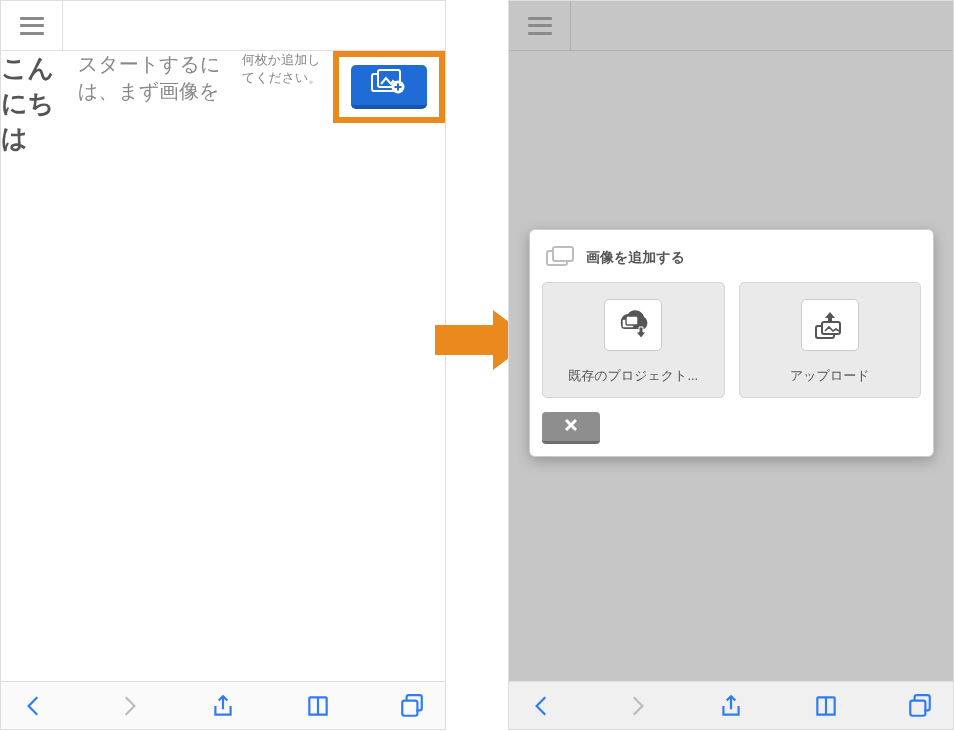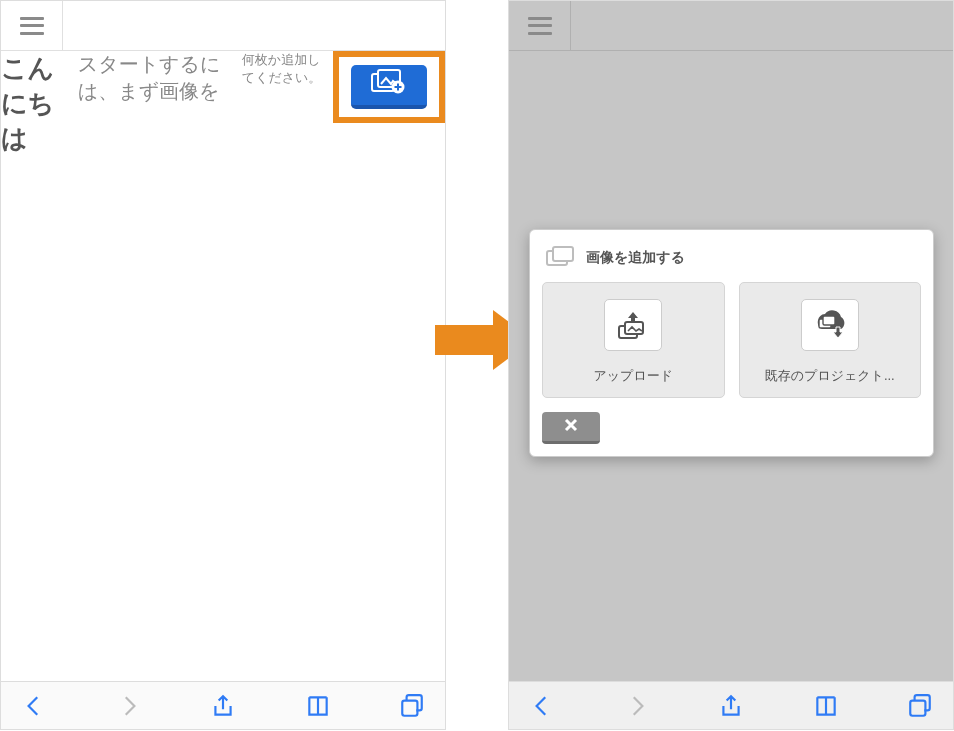--- a/index.html
+++ b/index.html
@@ -281,40 +281,40 @@
         <svg viewBox="0 0 30 20">
           <rect x="1" y="5" width="20" height="14" rx="2" fill="none" stroke="#bdbdbd" stroke-width="2"></rect>
           <rect x="7" y="1" width="20" height="14" rx="2" fill="#fff" stroke="#bdbdbd" stroke-width="2"></rect>
         </svg>
       </span>
       <span class="dialog-title">画像を追加する</span>
     </div>
     <div class="dialog-options">
       <div class="option-card">
         <div class="option-icon-wrap">
+          <svg width="40" height="32" viewBox="0 0 40 32">
+            <path d="M12 20 a8 8 0 0 1 3 -15 a9 9 0 0 1 16 3 a7 7 0 0 1 0 12 Z" fill="#555"></path>
+            <rect x="9" y="10" width="12" height="9" rx="1.5" fill="#fff" stroke="#555" stroke-width="1.4"></rect>
+            <rect x="13" y="7" width="12" height="9" rx="1.5" fill="#fff" stroke="#555" stroke-width="1.4"></rect>
+            <path d="M30 18 v5 h3 l-5 6 l-5 -6 h3 v-5 Z" fill="#555" stroke="#fff" stroke-width="1"></path>
+          </svg>
+        </div>
+        <span class="option-label">既存のプロジェクト...</span>
+      </div>
+      <div class="option-card">
+        <div class="option-icon-wrap">
           <svg width="34" height="30" viewBox="0 0 34 30">
             <path d="M17 2 L12 8 h3 v4 h4 v-4 h3 Z" fill="#555"></path>
             <rect x="3" y="16" width="18" height="12" rx="2" fill="none" stroke="#555" stroke-width="2"></rect>
             <rect x="9" y="12" width="18" height="12" rx="2" fill="#fff" stroke="#555" stroke-width="2"></rect>
             <path d="M12 21 l4 -4 l4 4 l3 -2 l3 2" fill="none" stroke="#555" stroke-width="1.6"></path>
           </svg>
         </div>
         <span class="option-label">アップロード</span>
       </div>
-      <div class="option-card">
-        <div class="option-icon-wrap">
-          <svg width="40" height="32" viewBox="0 0 40 32">
-            <path d="M12 20 a8 8 0 0 1 3 -15 a9 9 0 0 1 16 3 a7 7 0 0 1 0 12 Z" fill="#555"></path>
-            <rect x="9" y="10" width="12" height="9" rx="1.5" fill="#fff" stroke="#555" stroke-width="1.4"></rect>
-            <rect x="13" y="7" width="12" height="9" rx="1.5" fill="#fff" stroke="#555" stroke-width="1.4"></rect>
-            <path d="M30 18 v5 h3 l-5 6 l-5 -6 h3 v-5 Z" fill="#555" stroke="#fff" stroke-width="1"></path>
-          </svg>
-        </div>
-        <span class="option-label">既存のプロジェクト...</span>
-      </div>
     </div>
     <div class="close-btn">
       <span>
         <svg width="16" height="16" viewBox="0 0 16 16">
             <path d="M3 3 L13 13 M13 3 L3 13"></path>
           </svg>
       </span>
     </div>
   </div>
 

